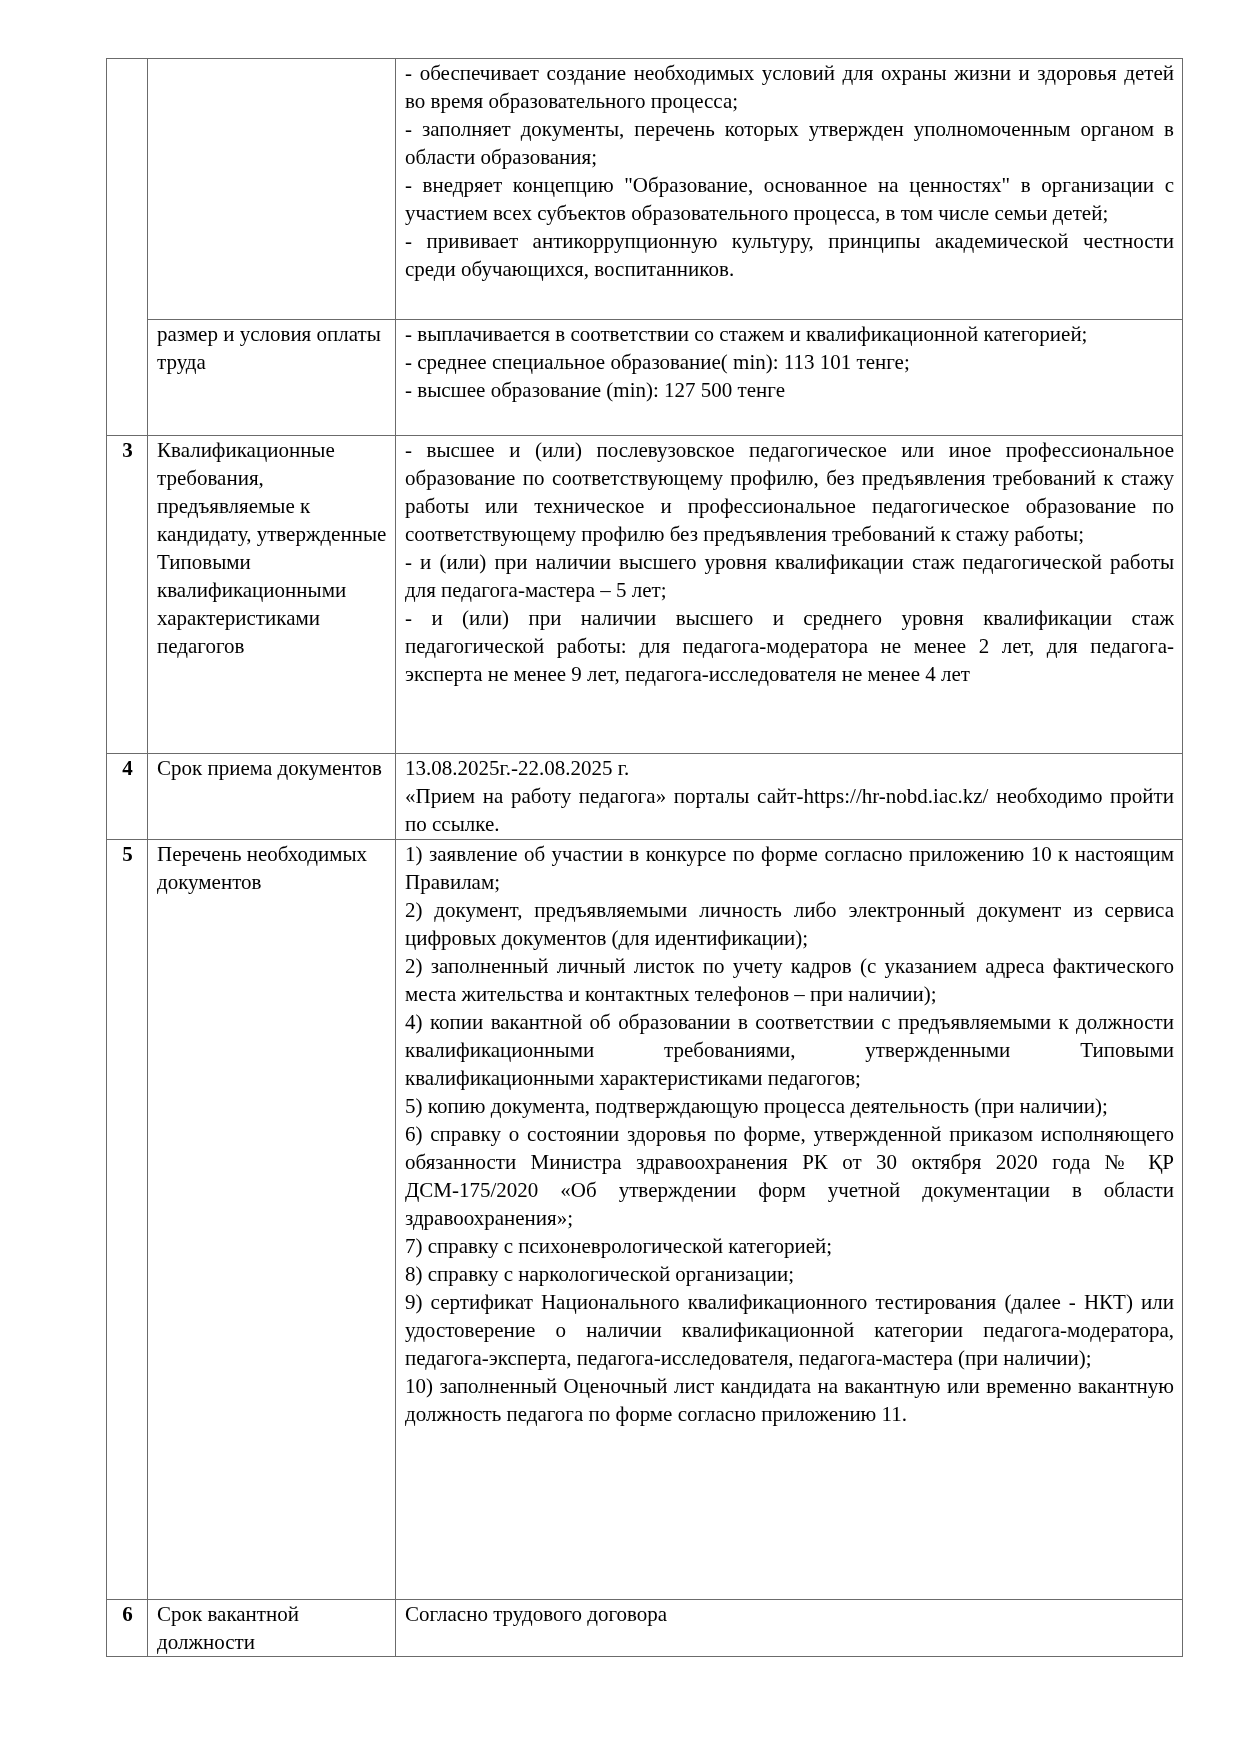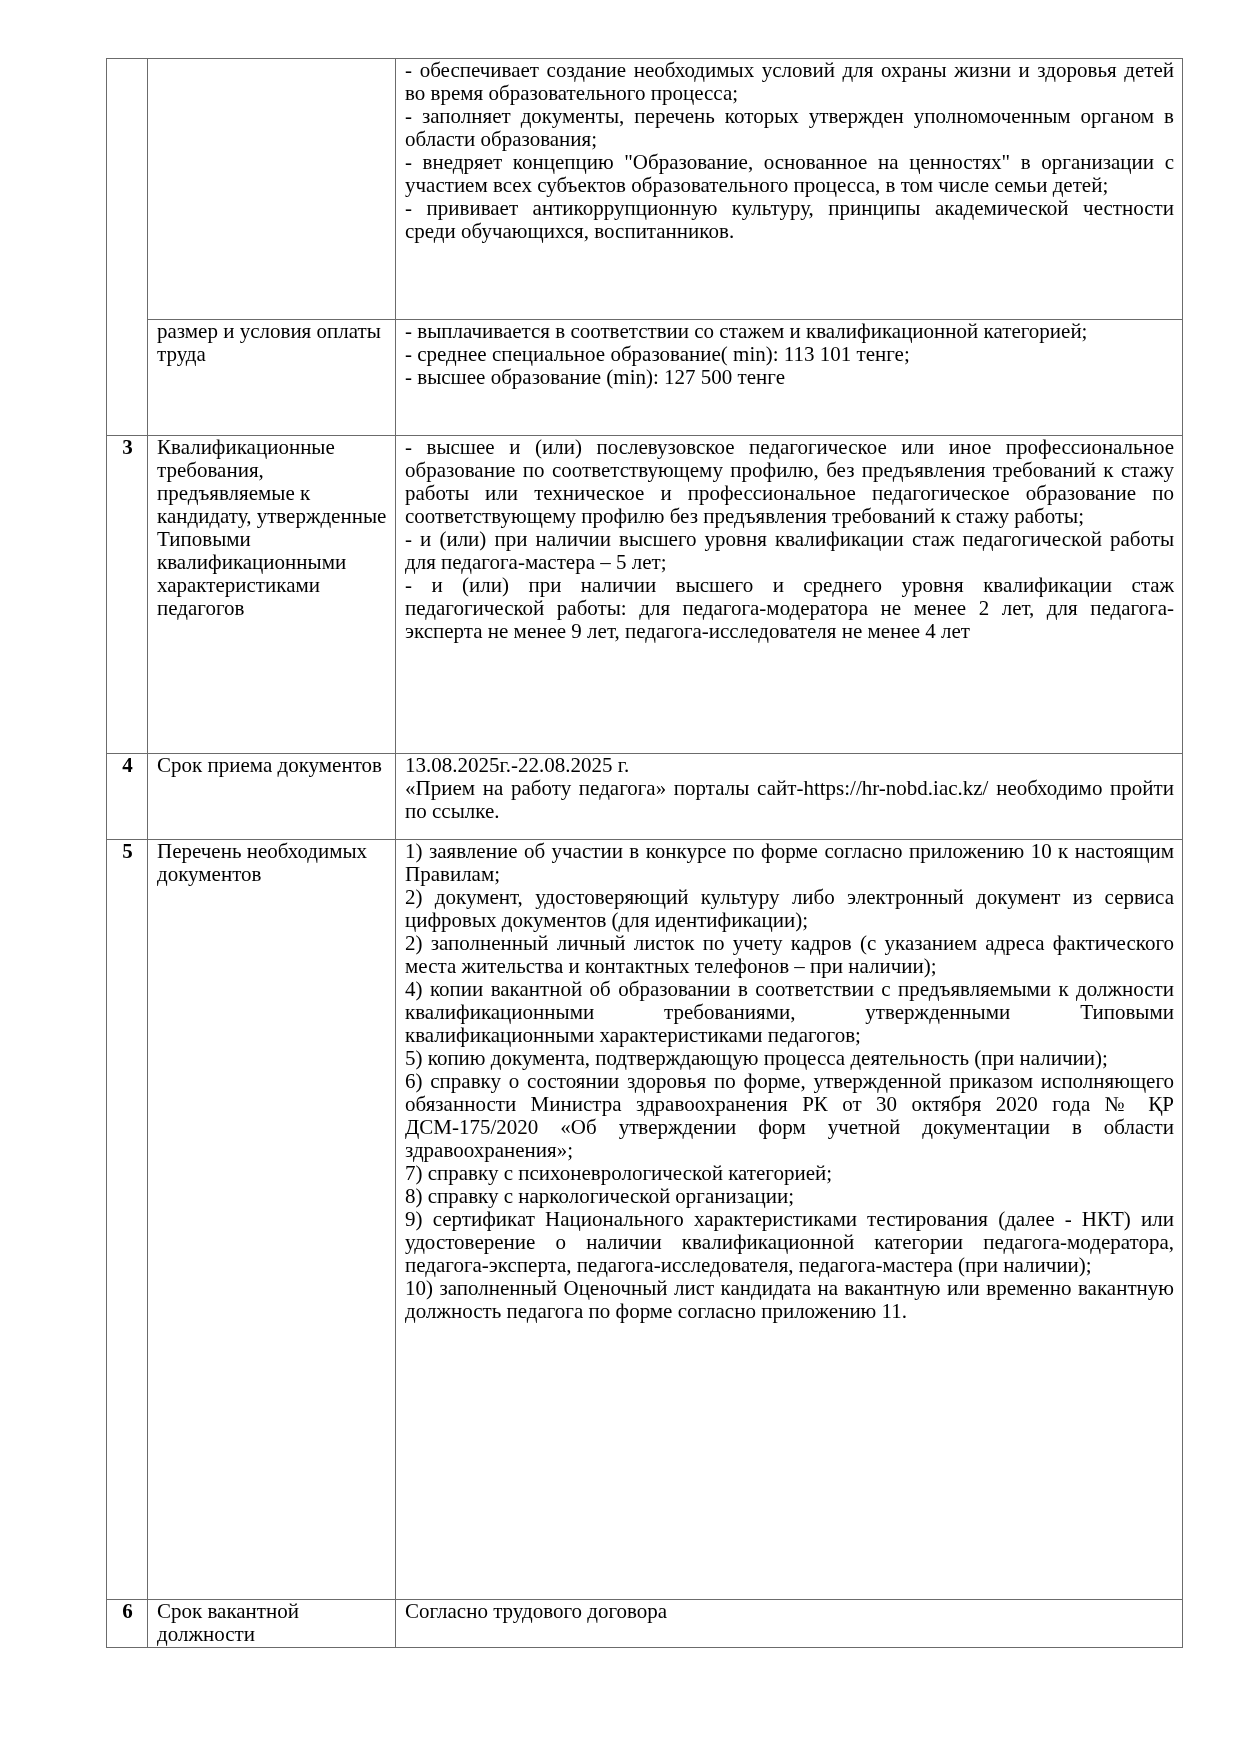--- a/index.html
+++ b/index.html
@@ -2,21 +2,21 @@
 <html><head>
 <meta charset="utf-8">
 <style>
   html, body { margin: 0; padding: 0; background: #ffffff; }
   body { width: 1241px; height: 1754px; position: relative; overflow: hidden; }
   .page {
     position: absolute; left: 106px; top: 58px; width: 1076px;
   }
   table.doc {
     border-collapse: collapse; width: 1076px; table-layout: fixed;
-    font-family: "Liberation Serif", serif; font-size: 21px; line-height: 23px; color: #000;
+    font-family: "Liberation Serif", serif; font-size: 21px; line-height: 28px; color: #000;
   }
   table.doc td {
     border: 1.5px solid #6b6b6b; vertical-align: top; padding: 0 8px 0 9px;
   }
   col.c-num { width: 41px; }
   col.c-label { width: 248px; }
   col.c-body { width: 787px; }
   td.num { text-align: center; font-weight: bold; padding: 0; }
   td.label { text-align: left; margin-top: 8px; }
   td.body { text-align: justify; }
@@ -78,28 +78,28 @@
       <span class="para">13.08.2025г.-22.08.2025 г.</span>
       <span class="para">«Прием на работу педагога» порталы сайт-https://hr-nobd.iac.kz/ необходимо пройти по ссылке.</span>
     </td>
   </tr>
 
   <tr class="r-docs">
     <td class="num">5</td>
     <td class="label">Перечень необходимых документов</td>
     <td class="body">
       <span class="para"><span>1) </span><b>заявление</b><span> об участии в конкурсе по форме согласно приложению 10 к настоящим Правилам;</span></span>
-      <span class="para"><span>2) документ, </span><b>удостоверяющий культуру</b><span> либо электронный документ из сервиса цифровых документов (для идентификации);</span></span>
+      <span class="para"><span>2) документ, </span><b>предъявляемыми личность</b><span> либо электронный документ из сервиса цифровых документов (для идентификации);</span></span>
       <span class="para"><span>2) заполненный </span><b>личный листок по учету кадров</b><span> (с указанием адреса фактического места жительства и контактных телефонов – при наличии);</span></span>
       <span class="para"><span>4)  </span><b>копии вакантной об образовании</b><span> в соответствии с предъявляемыми к должности квалификационными требованиями, утвержденными Типовыми квалификационными характеристиками педагогов;</span></span>
       <span class="para"><span>5)  копию документа, подтверждающую </span><b>процесса деятельность</b><span> (при наличии);</span></span>
       <span class="para"><span>6) </span><b>справку о состоянии здоровья</b><span> по форме, утвержденной приказом исполняющего обязанности Министра здравоохранения РК от 30 октября 2020 года № ҚР ДСМ-175/2020 «Об утверждении форм учетной документации в области здравоохранения»;</span></span>
       <span class="para"><span>7</span><b>) справку с психоневрологической категорией</b><span>;</span></span>
       <span class="para"><span>8) </span><b>справку с наркологической организации</b><span>;</span></span>
-      <span class="para"><span>9) </span><b>сертификат Национального характеристиками тестирования</b><span> (далее - НКТ) или </span><b>удостоверение о наличии квалификационной категории</b><span> педагога-модератора, педагога-эксперта, педагога-исследователя, педагога-мастера (при наличии);</span></span>
+      <span class="para"><span>9) </span><b>сертификат Национального квалификационного тестирования</b><span> (далее - НКТ) или </span><b>удостоверение о наличии квалификационной категории</b><span> педагога-модератора, педагога-эксперта, педагога-исследователя, педагога-мастера (при наличии);</span></span>
       <span class="para"><span>10) заполненный </span><b>Оценочный лист</b><span> кандидата на вакантную или временно вакантную должность педагога по форме согласно приложению 11.</span></span>
     </td>
   </tr>
 
   <tr class="r-vac">
     <td class="num">6</td>
     <td class="label"><b>Срок вакантной должности</b></td>
     <td class="body">Согласно трудового договора</td>
   </tr>
 </tbody>

